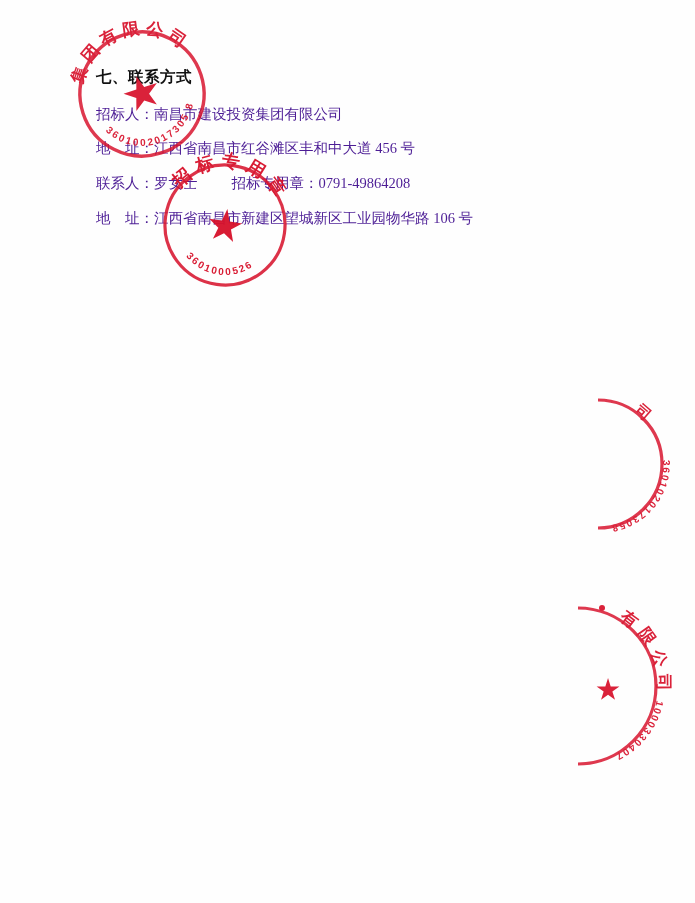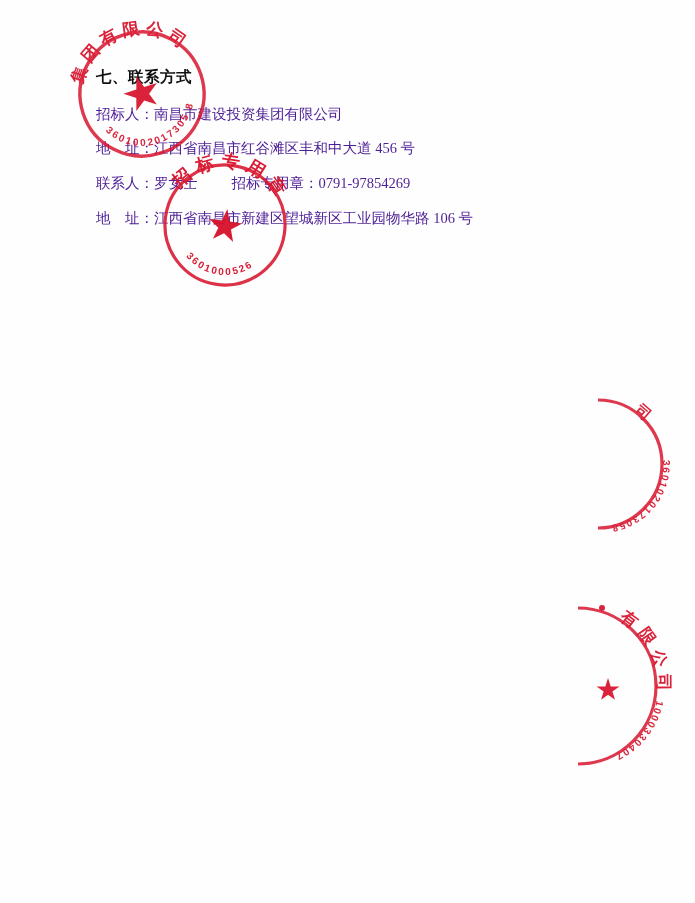--- a/index.html
+++ b/index.html
@@ -84,21 +84,21 @@
 <div class="page">
 
   <div class="doc-body">
 
     <div class="section-heading">七、联系方式</div>
 
     <div class="para"><span class="lbl">招标人：</span><span>南昌市建设投资集团有限公司</span></div>
 
     <div class="para"><span class="lbl">地　址：</span><span>江西省南昌市红谷滩区丰和中大道 456 号</span></div>
 
-    <div class="para"><span class="lbl">联系人：</span><span>罗女士</span><span class="inline-gap"></span><span class="lbl">招标专用章：</span><span>0791-97854269</span></div>
+    <div class="para"><span class="lbl">联系人：</span><span>罗女士</span><span class="inline-gap"></span><span class="lbl">招标专用章：</span><span>0791-49864208</span></div>
 
 
     <div class="para"><span class="lbl">地　址：</span><span>江西省南昌市新建区望城新区工业园物华路 106 号</span></div>
 
 
   </div>
 
   <div class="seal seal-1">
     <svg width="160" height="160" viewBox="0 0 160 160" style="transform:rotate(-18deg);">
       <defs>

